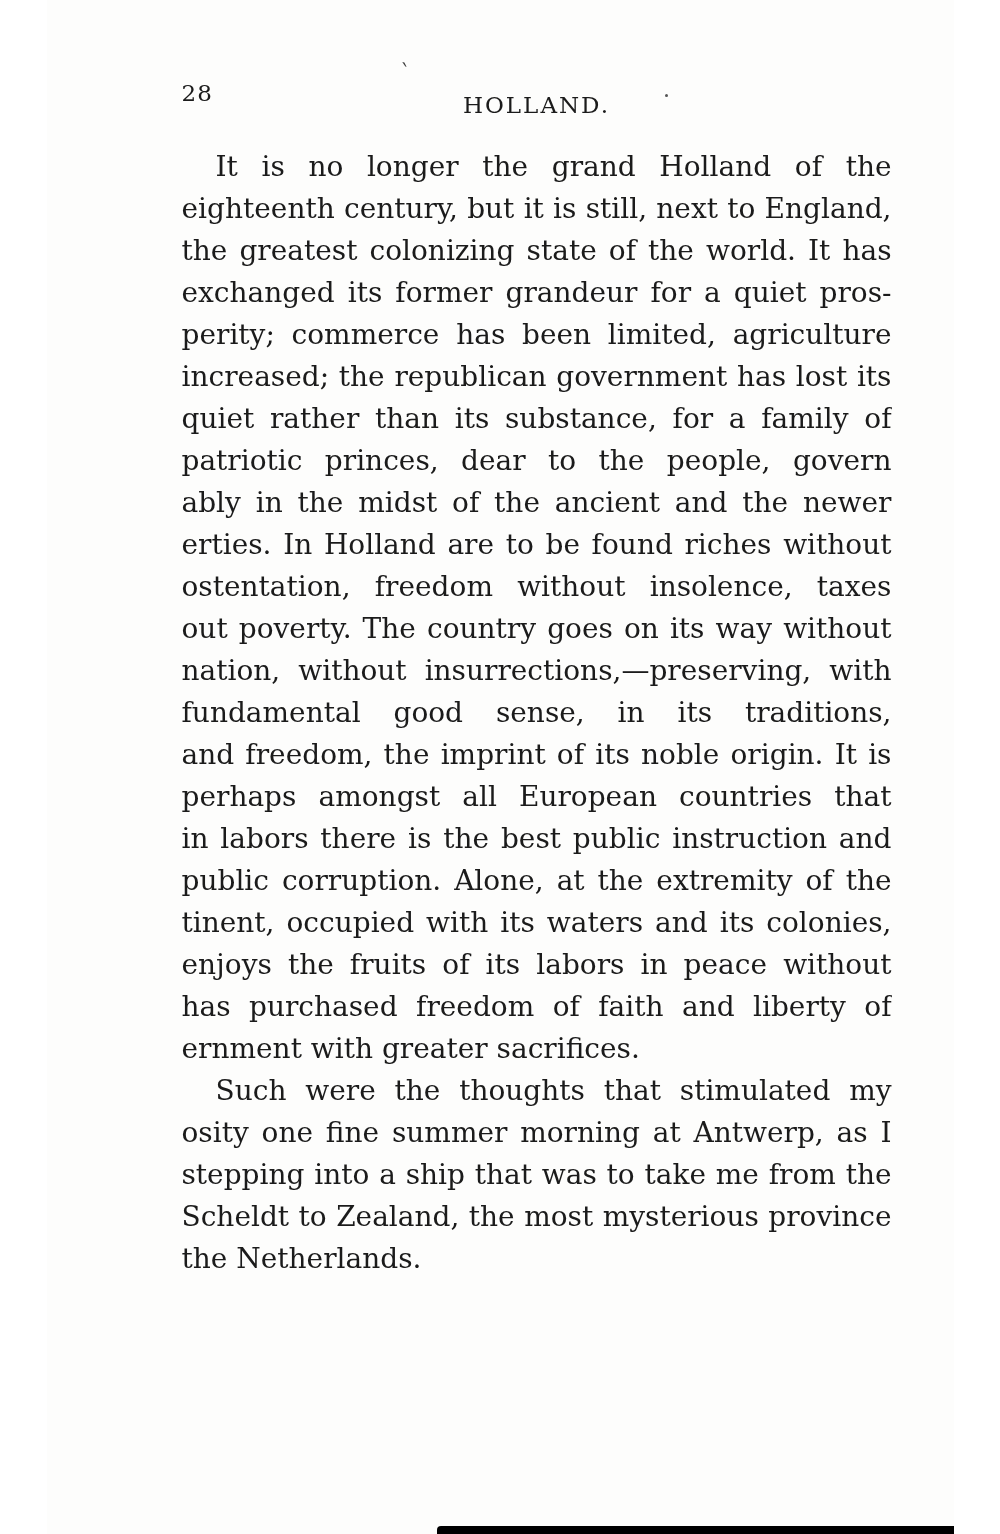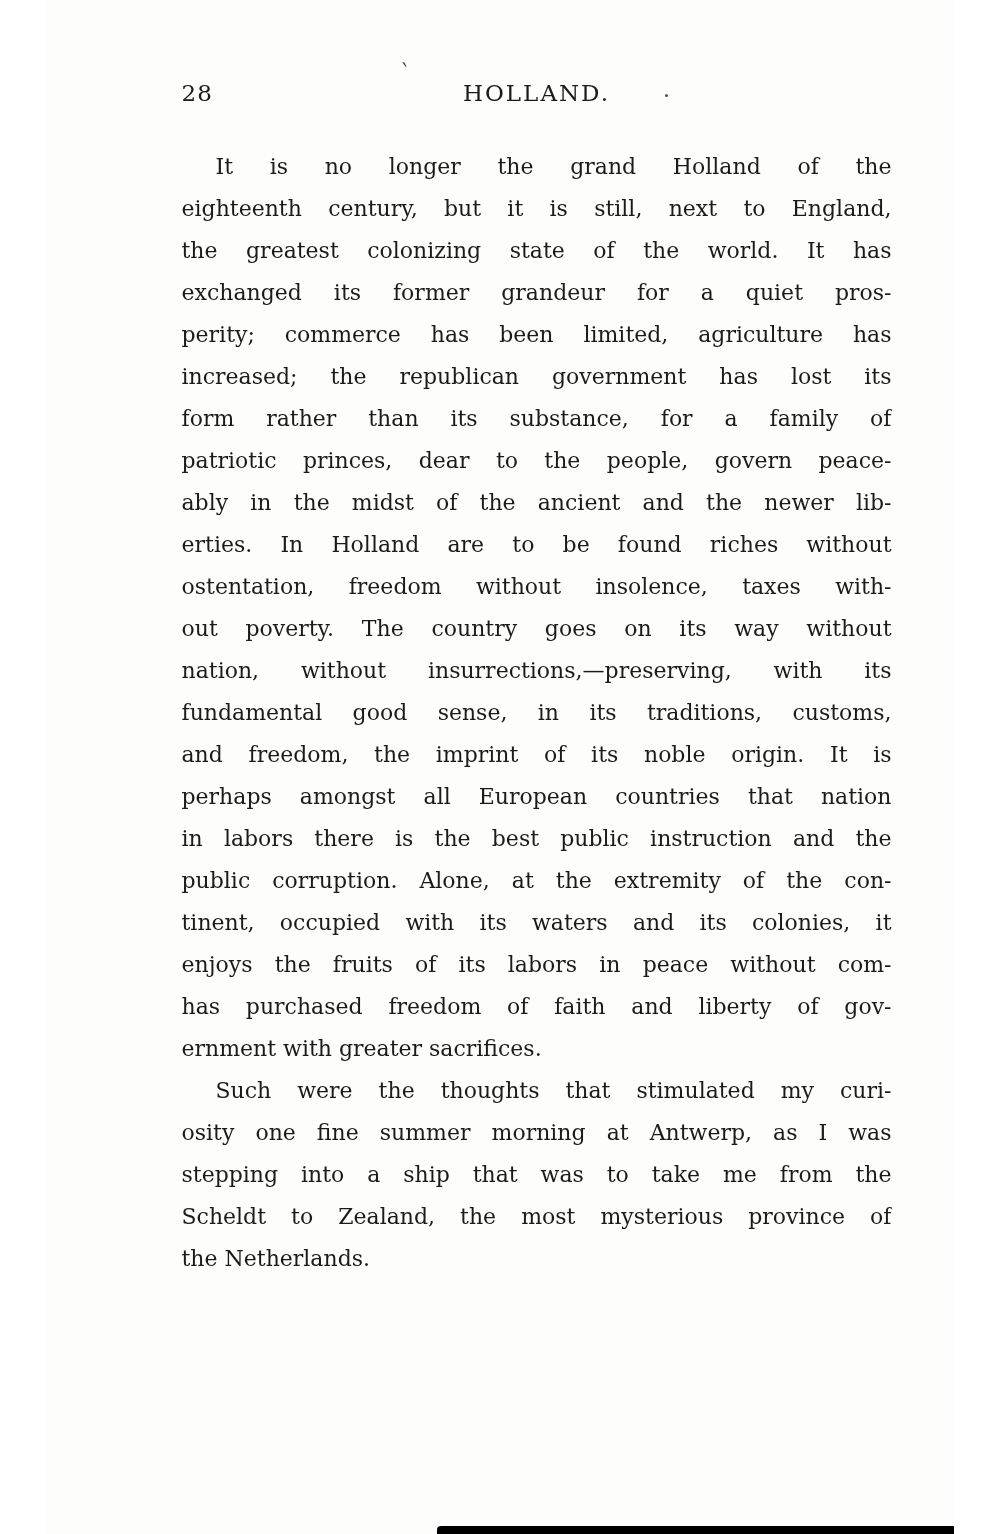--- a/index.html
+++ b/index.html
@@ -28,21 +28,21 @@
   .page-number {
     position: absolute;
     left: 0;
     top: 0;
     letter-spacing: 1px;
   }
   .running-title {
     position: absolute;
     left: 0;
     right: 0;
-    top: 0;
+    top: 12px;
     text-align: center;
     letter-spacing: 2px;
   }
   .scan-mark {
     position: absolute;
     left: 217px;
     top: -20px;
     font-size: 22px;
     color: #3a3a3a;
     transform: rotate(8deg);
@@ -59,21 +59,21 @@
   .text-block {
     position: absolute;
     top: 146px;
     left: 135px;
     width: 710px;
   }
   .paragraph {
     margin: 0;
   }
   .line {
-    font-size: 22px;
+    font-size: 28px;
     line-height: 42px;
     height: 42px;
     overflow: hidden;
     text-align: justify;
     text-align-last: justify;
   }
   .line.first {
     text-indent: 34px;
   }
   .line.last {
@@ -102,21 +102,21 @@
   </div>
 
   <div class="text-block">
       <div class="paragraph">
         <div class="line first">It is no longer the grand Holland of the</div>
         <div class="line">eighteenth century, but it is still, next to England,</div>
         <div class="line">the greatest colonizing state of the world. It has</div>
         <div class="line">exchanged its former grandeur for a quiet pros-</div>
         <div class="line">perity; commerce has been limited, agriculture has</div>
         <div class="line">increased; the republican government has lost its</div>
-        <div class="line">form rather than its substance, for a family of</div>
+        <div class="line">quiet rather than its substance, for a family of</div>
         <div class="line">patriotic princes, dear to the people, govern peace-</div>
         <div class="line">ably in the midst of the ancient and the newer lib-</div>
         <div class="line">erties. In Holland are to be found riches without</div>
         <div class="line">ostentation, freedom without insolence, taxes with-</div>
         <div class="line">out poverty. The country goes on its way without</div>
         <div class="line">nation, without insurrections,—preserving, with its</div>
         <div class="line">fundamental good sense, in its traditions, customs,</div>
         <div class="line">and freedom, the imprint of its noble origin. It is</div>
         <div class="line">perhaps amongst all European countries that nation</div>
         <div class="line">in labors there is the best public instruction and the</div>

